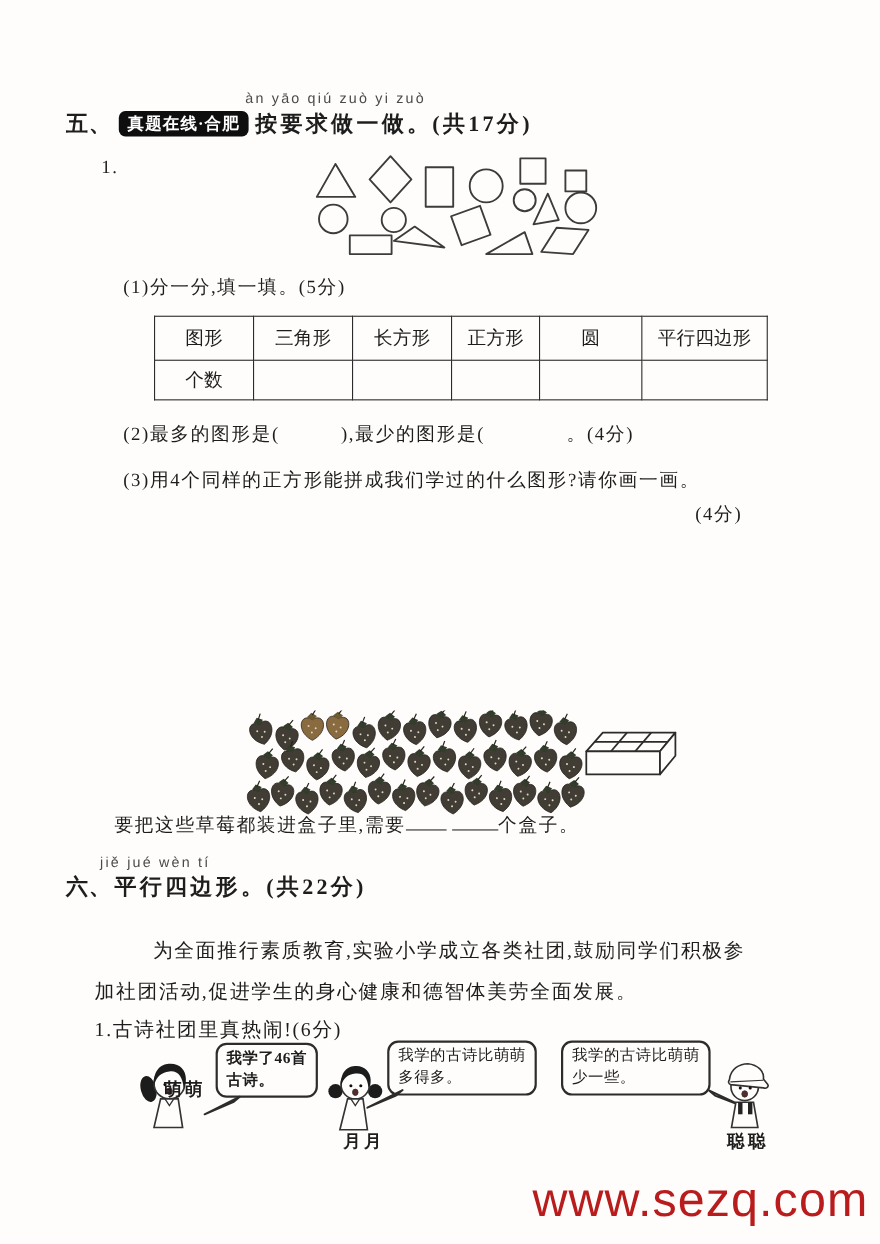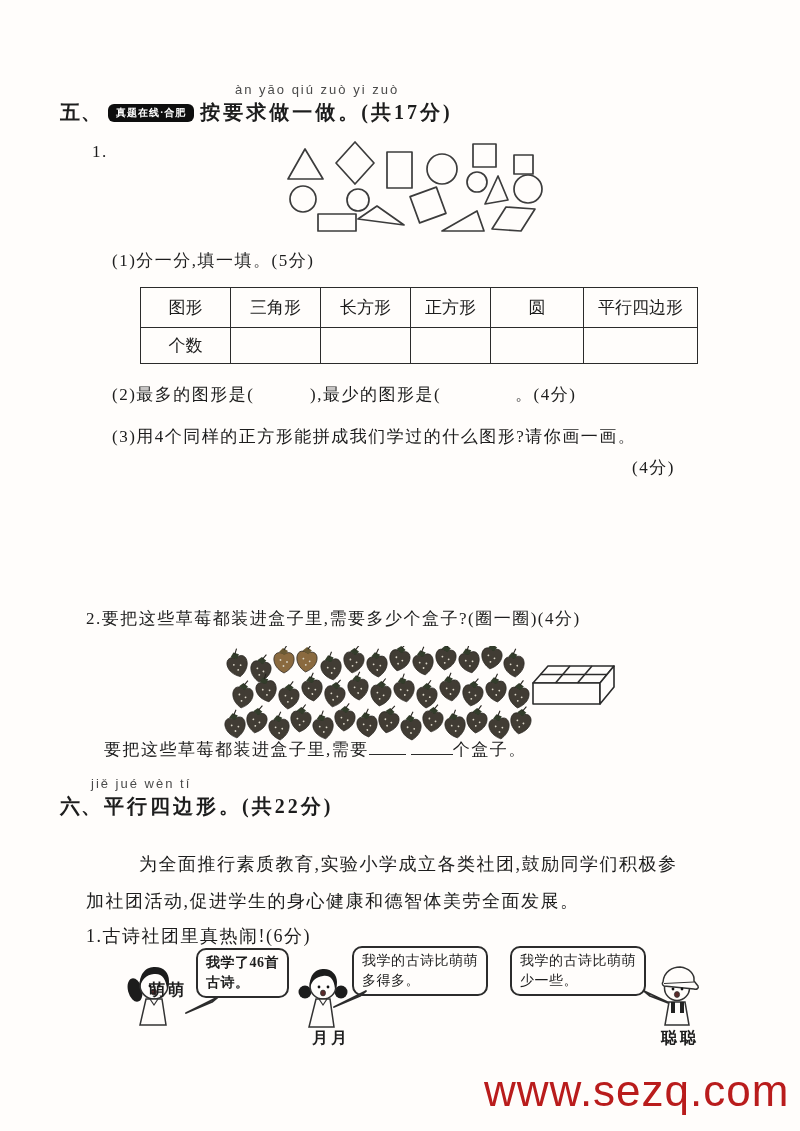--- a/index.html
+++ b/index.html
@@ -6,21 +6,21 @@
   html,body { background:#ffffff; }
   .page {
     position:relative; width:800px; height:1131px; background:#fffdfb;
     font-family:"Liberation Serif", serif; color:#1d1d1d; overflow:hidden;
   }
   .abs { position:absolute; }
   .pinyin { font-family:"Liberation Sans", sans-serif; font-size:13px; color:#4a4a4a; letter-spacing:2px; }
   .secrow { display:flex; align-items:center; gap:6px; }
   .secnum { font-size:20px; font-weight:bold; letter-spacing:1px; }
   .badge {
-    background:#0e0e0e; color:#ffffff; font-size:10px; font-weight:bold;
+    background:#0e0e0e; color:#ffffff; font-size:15px; font-weight:bold;
     padding:2px 8px; border-radius:6px; letter-spacing:1px;
   }
   .sectitle { font-size:20px; font-weight:bold; letter-spacing:3px; }
   .qtext { font-size:17px; letter-spacing:1.5px; }
   .qtext-lg { font-size:18px; letter-spacing:1.5px;margin-top:12px; }
   table.count-table { border-collapse:collapse; table-layout:fixed; }
   table.count-table td, table.count-table th {
     border:1.6px solid #2b2b2b; font-size:17px; font-weight:normal;
     text-align:center; vertical-align:middle; background:#fffdfb;
   }
@@ -38,21 +38,21 @@
   .sb-body { fill:var(--sbfill,#413c34); stroke:#26231e; stroke-width:0.7px; }
   .sb-leaf { fill:var(--sbleaf,#333d2b); }
   .sb-stem { stroke:#26231e; stroke-width:1.1px; fill:none; }
   .sb-seed { fill:#d9d4c6; }
 </style>
 </head>
 <body>
 
 <div class="page">
 
-  <div class="abs pinyin" style="left:223px; top:82px;margin-left:12px;">àn yāo qiú zuò yi zuò</div>
+  <div class="abs pinyin" style="left:223px; top:82px;">àn yāo qiú zuò yi zuò</div>
 
   <div class="abs secrow" style="left:60px; top:99px;">
     <span class="secnum">五、</span>
     <span class="badge">真题在线·合肥</span>
     <span class="sectitle">按要求做一做。(共17分)</span>
   </div>
 
   <div class="abs qtext" style="left:92px; top:142px;">1.</div>
 
   <svg class="abs" style="left:278px; top:136px;" width="276" height="104" viewBox="278 136 276 104">
@@ -102,21 +102,20 @@
       <td></td>
       <td></td>
     </tr>
   </tbody>
     </table>
 
   <div class="abs qtext" style="left:112px; top:383px;">(2)最多的图形是(　　　),最少的图形是(　　　　。(4分)</div>
   <div class="abs qtext" style="left:112px; top:425px;">(3)用4个同样的正方形能拼成我们学过的什么图形?请你画一画。</div>
   <div class="abs qtext" style="left:632px; top:456px;">(4分)</div>
 
-  <div class="abs qtext" style="left:86px; top:607px;">2.要把这些草莓都装进盒子里,需要多少个盒子?(圈一圈)(4分)</div>
 
   <svg class="abs" style="left:222px; top:646px;" width="400" height="96" viewBox="222 646 400 96" xmlns="http://www.w3.org/2000/svg" xmlns:xlink="http://www.w3.org/1999/xlink">
     <defs>
       <g id="sb-shape">
         <path class="sb-body" d="M0,-5 C7,-9 11,-4 10,2 C9,8 4,12 0,14 C-4,12 -9,8 -10,2 C-11,-4 -7,-9 0,-5 Z"></path>
         <path class="sb-leaf" d="M-5,-7 L-1,-11 L4,-8 L1,-4 Z"></path>
         <path class="sb-stem" d="M0,-9 L3,-14"></path>
         <circle class="sb-seed" cx="-3.5" cy="1" r="0.9"></circle>
         <circle class="sb-seed" cx="3" cy="3" r="0.9"></circle>
         <circle class="sb-seed" cx="-0.5" cy="7" r="0.9"></circle>

